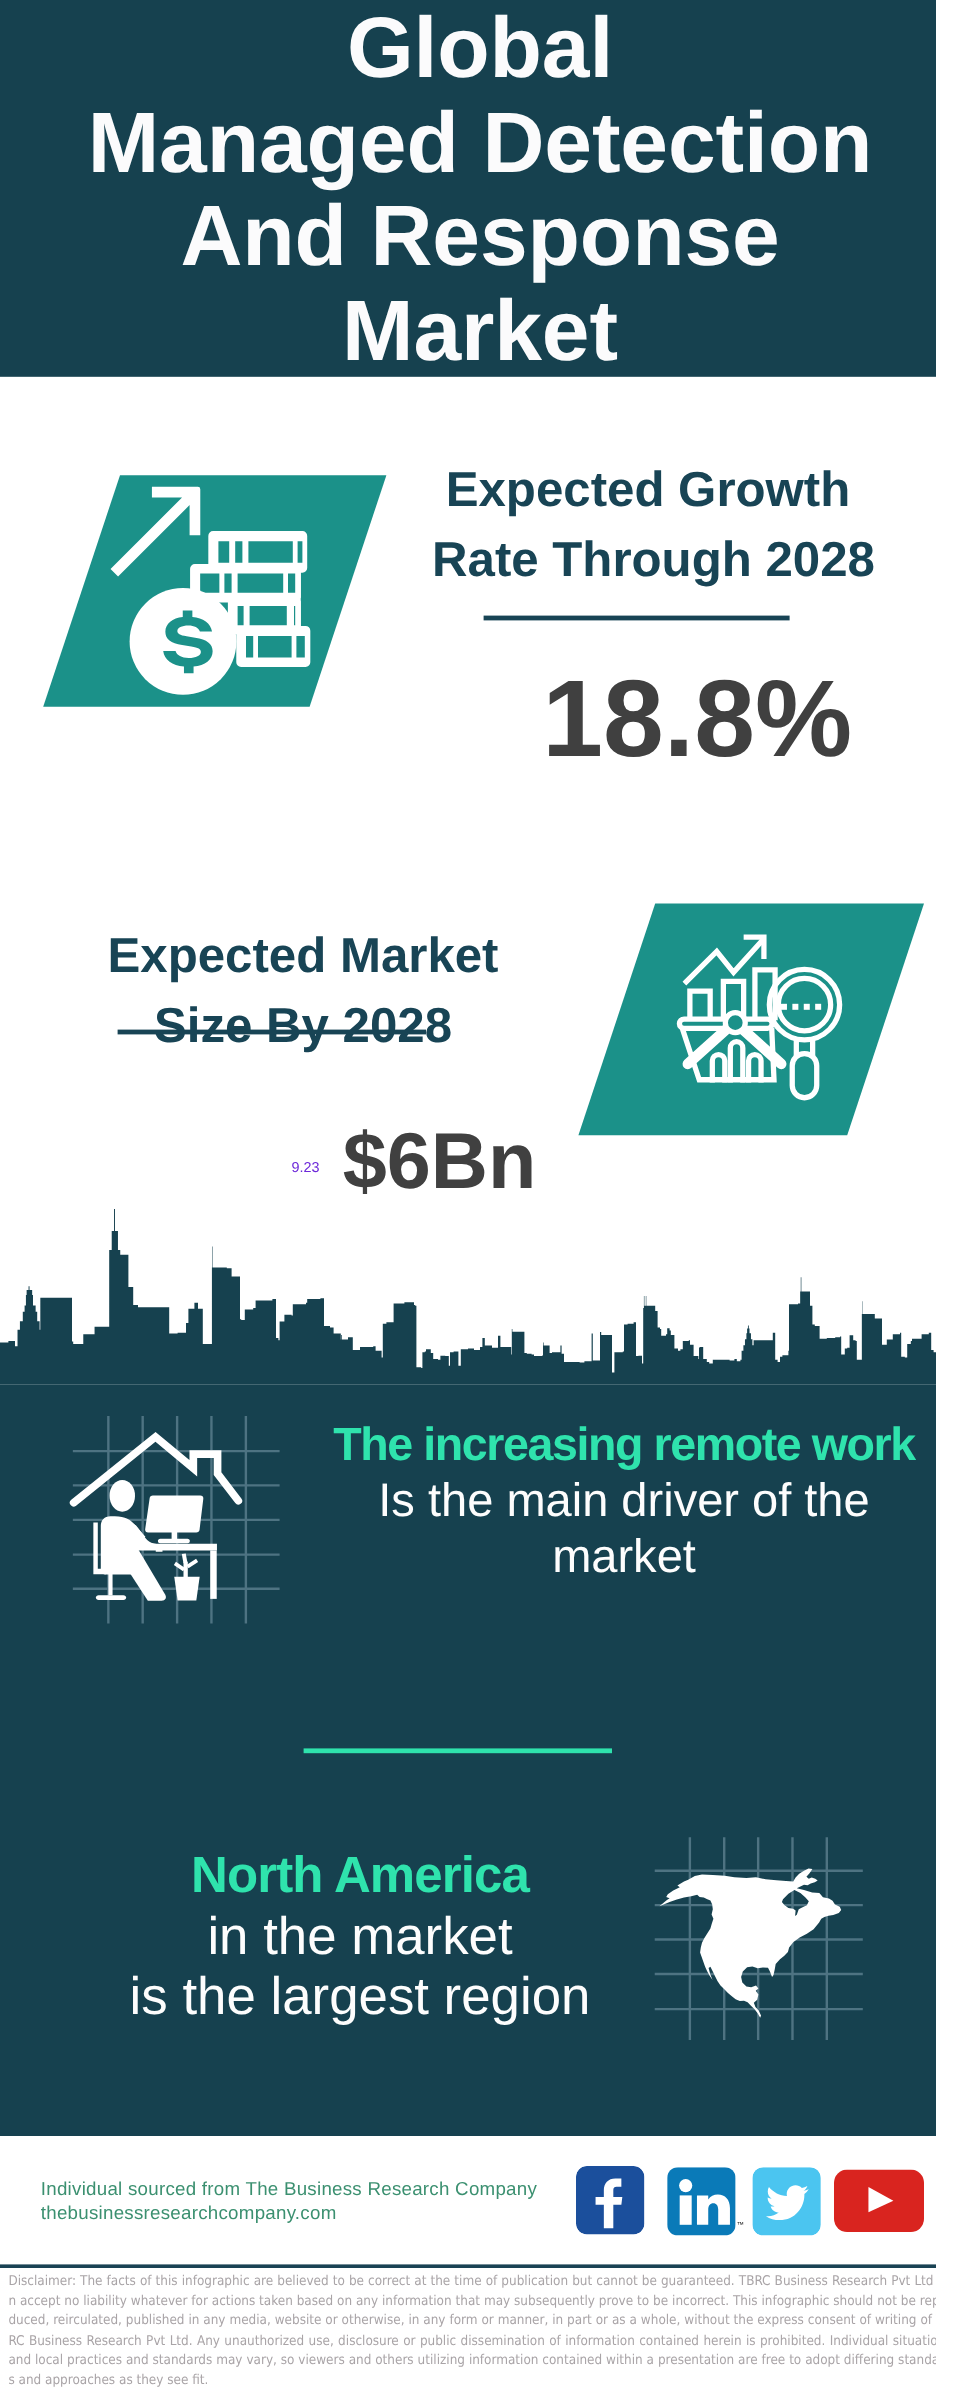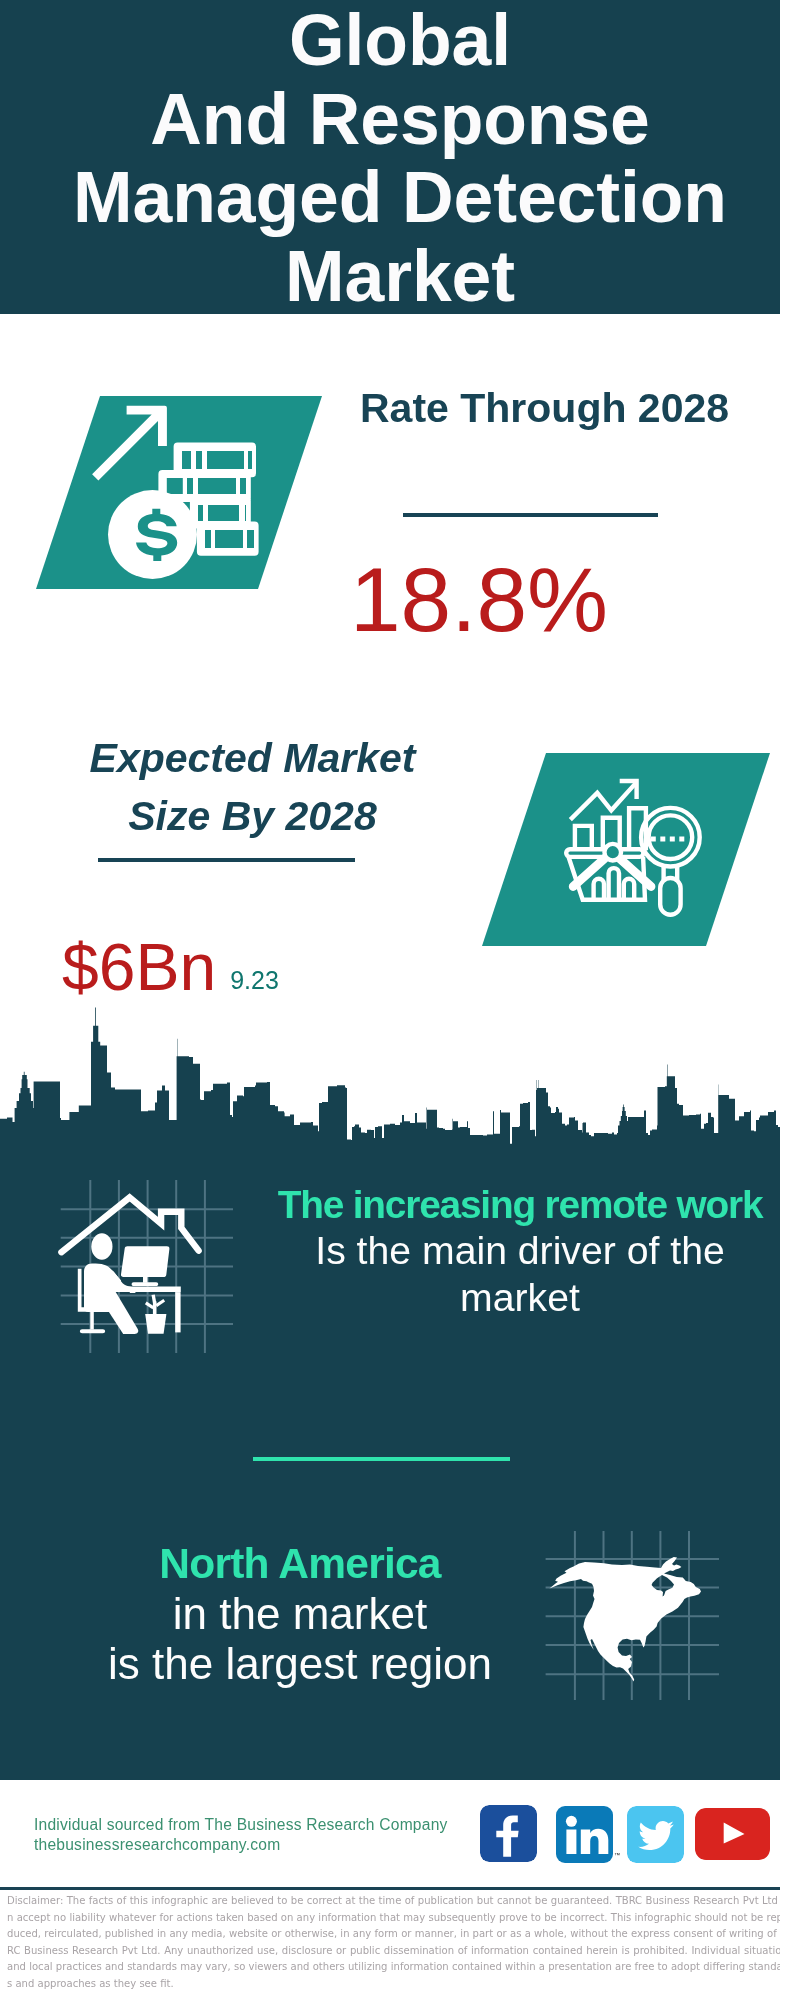--- a/index.html
+++ b/index.html
@@ -9,44 +9,44 @@
   
   .header{position:absolute;left:0;top:0;width:800px;height:314px;background:#16414f;}
   .header .ttl{position:absolute;left:0;top:1px;width:800px;text-align:center;color:#fbfbfc;
     font-weight:700;font-size:71.5px;line-height:78.5px;letter-spacing:-0.1px;}
   .header .ttl div{height:78.5px;}
 
   
   .para{position:absolute;}
   .statlbl{position:absolute;color:#184455;font-weight:700;font-size:41px;line-height:57.5px;text-align:center;}
   .rule{position:absolute;background:#184455;height:4px;}
-  .bigval{position:absolute;color:#b91c1c;font-weight:400;text-align:left;}
-  .sub923{position:absolute;color:#0f766e;font-size:25px;text-align:center;font-weight:400;}
+  .bigval{position:absolute;color:#404040;font-weight:700;text-align:right;}
+  .sub923{position:absolute;color:#6d28d9;font-size:12px;text-align:center;font-weight:400;}
 
   .hl{color:#2fe3ad;font-weight:700;font-size:38.8px;letter-spacing:-1.18px;}
   .blk{position:absolute;text-align:center;color:#fdfdfd;}
 
   .greenrule{position:absolute;background:#2fe3ad;height:4px;}
   .src{position:absolute;color:#3b9070;font-size:15.6px;line-height:20px;letter-spacing:0.22px;}
   .soc{position:absolute;border-radius:9px;}
   .disc{position:absolute;left:7px;top:1893px;width:786px;color:#a9a4a7;
      font-family:"DejaVu Sans Condensed","DejaVu Sans",sans-serif;font-size:11.18px;line-height:16.6px;
      text-align:justify;word-break:break-all;}
   .hrule{position:absolute;left:0;top:1887px;width:800px;height:3px;background:#1a4354;}
 </style>
 </head>
 <body>
 
 <div class="page">
 
   <div class="header">
     <div class="ttl">
       <div>Global</div>
+      <div>Managed Detection</div>
       <div>And Response</div>
-      <div>Managed Detection</div>
       <div>Market</div>
     </div>
   </div>
 
   <svg class="skylinewrap" style="position:absolute;left:0;top:1000px;width:800px;height:780px;" viewBox="0 1000 800 780">
     <rect x="0" y="1154" width="798" height="626" fill="#16414f"></rect>
     <path d="M0,1154.0 L0.0,1118.8 L7.0,1118.8 L7.0,1117.5 L12.5,1117.5 L12.5,1121.9 L14.6,1121.9 L14.6,1108.1 L16.6,1108.1 L16.6,1101.1 L19.0,1101.1 L19.0,1093.2 L20.5,1093.2 L20.5,1088.0 L21.6,1088.0 L21.6,1079.2 L22.2,1079.2 L22.2,1074.9 L23.8,1074.9 L23.8,1071.8 L24.6,1071.8 L24.6,1074.9 L26.8,1074.9 L26.8,1079.2 L27.5,1079.2 L27.5,1088.0 L28.4,1088.0 L28.4,1088.0 L29.7,1088.0 L29.7,1093.2 L31.0,1093.2 L31.0,1101.1 L33.0,1101.1 L33.0,1108.1 L33.6,1108.1 L33.6,1081.4 L60.0,1081.4 L60.0,1118.0 L61.0,1118.0 L61.0,1120.0 L69.4,1120.0 L69.4,1111.9 L78.8,1111.9 L78.8,1105.6 L91.0,1105.6 L91.0,1041.7 L93.1,1041.7 L93.1,1025.8 L95.0,1025.8 L95.0,1007.4 L95.8,1007.4 L95.8,1025.8 L98.3,1025.8 L98.3,1041.7 L100.2,1041.7 L100.2,1045.6 L107.0,1045.6 L107.0,1072.5 L111.0,1072.5 L111.0,1087.5 L115.0,1087.5 L115.0,1089.4 L141.0,1089.4 L141.0,1111.2 L148.0,1111.2 L148.0,1110.6 L155.0,1110.6 L155.0,1102.5 L157.0,1102.5 L157.0,1090.6 L162.0,1090.6 L162.0,1085.6 L165.0,1085.6 L165.0,1090.6 L169.0,1090.6 L169.0,1120.0 L176.6,1120.0 L176.6,1056.2 L177.0,1056.2 L177.0,1038.8 L177.4,1038.8 L177.4,1056.2 L189.0,1056.2 L189.0,1056.9 L193.0,1056.9 L193.0,1063.8 L200.0,1063.8 L200.0,1099.4 L201.0,1099.4 L201.0,1100.0 L204.0,1100.0 L204.0,1091.2 L211.0,1091.2 L211.0,1090.0 L213.0,1090.0 L213.0,1083.8 L227.0,1083.8 L227.0,1082.5 L230.0,1082.5 L230.0,1115.0 L232.0,1115.0 L232.0,1116.9 L233.0,1116.9 L233.0,1101.2 L237.0,1101.2 L237.0,1095.6 L243.0,1095.6 L243.0,1096.2 L244.0,1096.2 L244.0,1086.9 L255.0,1086.9 L255.0,1085.6 L256.0,1085.6 L256.0,1082.5 L267.0,1082.5 L267.0,1081.9 L270.0,1081.9 L270.0,1105.0 L275.0,1105.0 L275.0,1106.2 L278.0,1106.2 L278.0,1111.2 L284.0,1111.2 L284.0,1116.2 L284.4,1116.2 L284.4,1112.5 L285.0,1112.5 L285.0,1116.2 L290.0,1116.2 L290.0,1114.4 L294.0,1114.4 L294.0,1125.0 L300.0,1125.0 L300.0,1122.5 L311.0,1122.5 L311.0,1121.9 L313.0,1121.9 L313.0,1125.6 L318.0,1125.6 L318.0,1131.2 L319.0,1131.2 L319.0,1103.1 L322.0,1103.1 L322.0,1101.9 L328.0,1101.9 L328.0,1086.2 L337.0,1086.2 L337.0,1085.2 L345.0,1085.2 L345.0,1087.5 L346.0,1087.5 L346.0,1088.1 L347.0,1088.1 L347.0,1139.4 L351.0,1139.4 L351.0,1140.0 L352.0,1140.0 L352.0,1126.9 L354.0,1126.9 L354.0,1126.2 L355.0,1126.2 L355.0,1124.4 L359.0,1124.4 L359.0,1127.5 L361.0,1127.5 L361.0,1132.5 L365.0,1132.5 L365.0,1133.1 L367.0,1133.1 L367.0,1129.8 L371.0,1129.8 L371.0,1130.0 L374.0,1130.0 L374.0,1138.1 L375.0,1138.1 L375.0,1126.9 L378.0,1126.9 L378.0,1126.2 L382.0,1126.2 L382.0,1138.1 L384.0,1138.1 L384.0,1124.4 L390.0,1124.4 L390.0,1123.8 L395.0,1123.8 L395.0,1125.0 L400.0,1125.0 L400.0,1122.5 L402.0,1122.5 L402.0,1115.0 L404.0,1115.0 L404.0,1121.2 L410.0,1121.2 L410.0,1123.1 L415.0,1123.1 L415.0,1113.1 L417.0,1113.1 L417.0,1122.5 L426.0,1122.5 L426.0,1128.8 L426.5,1128.8 L426.5,1107.5 L427.0,1107.5 L427.0,1109.8 L434.0,1109.8 L434.0,1109.8 L437.0,1109.8 L437.0,1127.5 L439.0,1127.5 L439.0,1128.1 L443.0,1128.1 L443.0,1128.8 L445.0,1128.8 L445.0,1130.0 L452.0,1130.0 L452.0,1129.4 L452.5,1129.4 L452.5,1118.8 L453.0,1118.8 L453.0,1121.2 L456.0,1121.2 L456.0,1121.2 L458.0,1121.2 L458.0,1127.5 L460.0,1127.5 L460.0,1126.9 L467.0,1126.9 L467.0,1121.2 L468.0,1121.2 L468.0,1128.1 L470.0,1128.1 L470.0,1135.0 L483.0,1135.0 L483.0,1135.4 L487.0,1135.4 L487.0,1134.4 L493.0,1134.4 L493.0,1111.2 L494.0,1111.2 L494.0,1133.8 L500.0,1133.8 L500.0,1110.0 L501.0,1110.0 L501.0,1112.5 L510.0,1112.5 L510.0,1143.8 L512.0,1143.8 L512.0,1126.9 L519.0,1126.9 L519.0,1126.2 L520.0,1126.2 L520.0,1103.8 L523.0,1103.8 L523.0,1103.1 L528.0,1103.1 L528.0,1101.9 L530.0,1101.9 L530.0,1130.0 L532.0,1130.0 L532.0,1129.8 L535.0,1129.8 L535.0,1136.2 L536.0,1136.2 L536.0,1090.0 L536.6,1090.0 L536.6,1080.0 L537.0,1080.0 L537.0,1088.1 L538.2,1088.1 L538.2,1080.0 L538.6,1080.0 L538.6,1088.1 L544.0,1088.1 L544.0,1088.1 L546.0,1088.1 L546.0,1092.5 L548.0,1092.5 L548.0,1106.2 L550.0,1106.2 L550.0,1107.5 L551.0,1107.5 L551.0,1113.1 L555.0,1113.1 L555.0,1111.9 L556.0,1111.9 L556.0,1106.9 L558.0,1106.9 L558.0,1108.8 L559.0,1108.8 L559.0,1112.5 L562.0,1112.5 L562.0,1123.8 L565.0,1123.8 L565.0,1125.6 L567.0,1125.6 L567.0,1124.4 L569.0,1124.4 L569.0,1117.5 L574.0,1117.5 L574.0,1116.9 L575.0,1116.9 L575.0,1120.6 L578.0,1120.6 L578.0,1130.0 L582.0,1130.0 L582.0,1132.5 L582.5,1132.5 L582.5,1123.1 L583.0,1123.1 L583.0,1122.5 L586.0,1122.5 L586.0,1132.5 L589.0,1132.5 L589.0,1135.0 L591.0,1135.0 L591.0,1136.2 L594.0,1136.2 L594.0,1133.1 L600.0,1133.1 L600.0,1133.1 L608.0,1133.1 L608.0,1133.8 L612.0,1133.8 L612.0,1132.5 L614.0,1132.5 L614.0,1134.4 L617.0,1134.4 L617.0,1133.1 L618.0,1133.1 L618.0,1125.6 L619.5,1125.6 L619.5,1121.0 L620.8,1121.0 L620.8,1116.0 L622.0,1116.0 L622.0,1111.0 L622.6,1111.0 L622.6,1107.0 L623.3,1107.0 L623.3,1104.5 L624.0,1104.5 L624.0,1107.0 L624.6,1107.0 L624.6,1111.0 L625.8,1111.0 L625.8,1116.0 L627.0,1116.0 L627.0,1121.0 L628.0,1121.0 L628.0,1116.9 L644.0,1116.9 L644.0,1110.6 L646.0,1110.6 L646.0,1133.1 L648.0,1133.1 L648.0,1135.0 L650.0,1135.0 L650.0,1130.6 L652.0,1130.6 L652.0,1129.4 L657.0,1129.4 L657.0,1125.6 L657.5,1125.6 L657.5,1086.9 L665.0,1086.9 L665.0,1086.2 L666.8,1086.2 L666.8,1076.2 L667.3,1076.2 L667.3,1064.4 L667.8,1064.4 L667.8,1076.2 L673.0,1076.2 L673.0,1076.2 L675.0,1076.2 L675.0,1088.1 L677.0,1088.1 L677.0,1103.8 L679.0,1103.8 L679.0,1105.0 L683.0,1105.0 L683.0,1115.6 L689.0,1115.6 L689.0,1115.0 L696.0,1115.0 L696.0,1114.4 L700.0,1114.4 L700.0,1113.8 L701.0,1113.8 L701.0,1128.8 L704.0,1128.8 L704.0,1123.8 L706.0,1123.8 L706.0,1123.1 L708.0,1123.1 L708.0,1112.8 L711.0,1112.8 L711.0,1116.9 L713.0,1116.9 L713.0,1117.5 L714.0,1117.5 L714.0,1133.1 L718.2,1133.1 L718.2,1095.0 L718.5,1095.0 L718.5,1084.4 L718.8,1084.4 L718.8,1095.0 L726.0,1095.0 L726.0,1095.0 L729.0,1095.0 L729.0,1098.8 L735.0,1098.8 L735.0,1120.6 L739.0,1120.6 L739.0,1116.2 L744.0,1116.2 L744.0,1111.9 L750.0,1111.9 L750.0,1110.6 L751.0,1110.6 L751.0,1130.6 L754.0,1130.6 L754.0,1131.2 L756.0,1131.2 L756.0,1120.0 L759.0,1120.0 L759.0,1117.5 L760.0,1117.5 L760.0,1115.6 L768.0,1115.6 L768.0,1111.9 L774.0,1111.9 L774.0,1110.6 L776.0,1110.6 L776.0,1125.0 L778.0,1125.0 L778.0,1126.9 L781.0,1126.9 L781.0,1128.1 L785.0,1128.1 L785.0,1132.5 L787.0,1132.5 L787.0,1130.0 L788.8,1130.0 L788.8,1130.6 L788.75,1154.0 Z" fill="#16414f"></path>
   </svg>
 
   <svg class="para" style="left:30px;top:390px;" width="300" height="205" viewBox="0 0 300 205">
@@ -70,26 +70,27 @@
       <circle cx="122.5" cy="144.5" r="44.5"></circle>
       <path d="M122.3,118.8 h8 v5.3 c8.9,0.6 15.4,5.3 16.4,12.2 h-10.1 c-1.1,-3.2 -4.7,-5 -9.6,-5
                c-5.5,0 -9.2,1.9 -9.2,4.6 c0,2.3 2,3.5 7.7,4.4 l7.1,1.1 c9.9,1.5 14.6,5.1 14.6,11.4
                c0,7 -6.2,12 -15.9,12.7 v5.5 h-8 v-5.5 c-9.8,-0.7 -16.4,-5.5 -17.3,-12.9 h10.3
                c1,3.6 5.1,5.7 10.9,5.7 c6.1,0 10.2,-2 10.2,-5 c0,-2.4 -2.1,-3.7 -8,-4.6 l-7.6,-1.2
                c-9.5,-1.4 -14,-5.1 -14,-11.1 c0,-6.8 6,-11.6 14.5,-12.3 z" fill="#1b9189"></path>
     </g>
   </svg>
 
   <div class="statlbl" style="left:360px;top:380px;width:360px;white-space:nowrap;">
+    <div>Expected Growth</div>
     <div>Rate Through 2028</div>
   </div>
   <div class="rule" style="left:403px;top:513px;width:255px;"></div>
   <div class="bigval" style="left:350px;top:554px;width:360px;font-size:91px;line-height:91px;">18.8%</div>
 
-  <div class="statlbl" style="left:60px;top:730px;width:385px;white-space:nowrap;font-style:italic;">
+  <div class="statlbl" style="left:60px;top:768px;width:385px;white-space:nowrap;">
     <div>Expected Market</div>
     <div>Size By 2028</div>
   </div>
   <div class="rule" style="left:98px;top:858px;width:257px;"></div>
   <div class="bigval" style="left:62px;top:932px;width:385px;font-size:66px;line-height:71.5px;">$6Bn</div>
   <div class="sub923" style="left:62px;top:966px;width:385px;">9.23</div>
 
   <svg style="position:absolute;left:55px;top:1175px;width:180px;height:185px;" viewBox="55 1175 180 185">
     <g stroke="#4e7382" stroke-width="2">
       <path d="M90.3,1180 V1353 M118.9,1180 V1353 M147.6,1180 V1353 M176.2,1180 V1353 M204.9,1180 V1353"></path>

